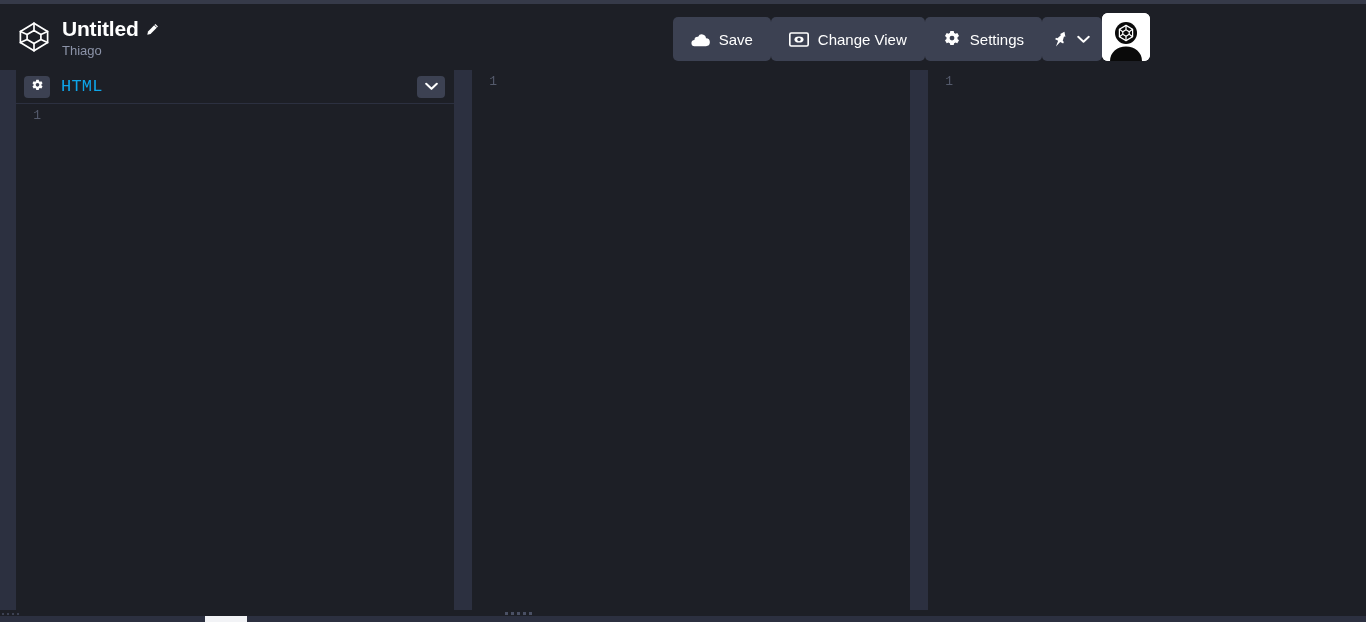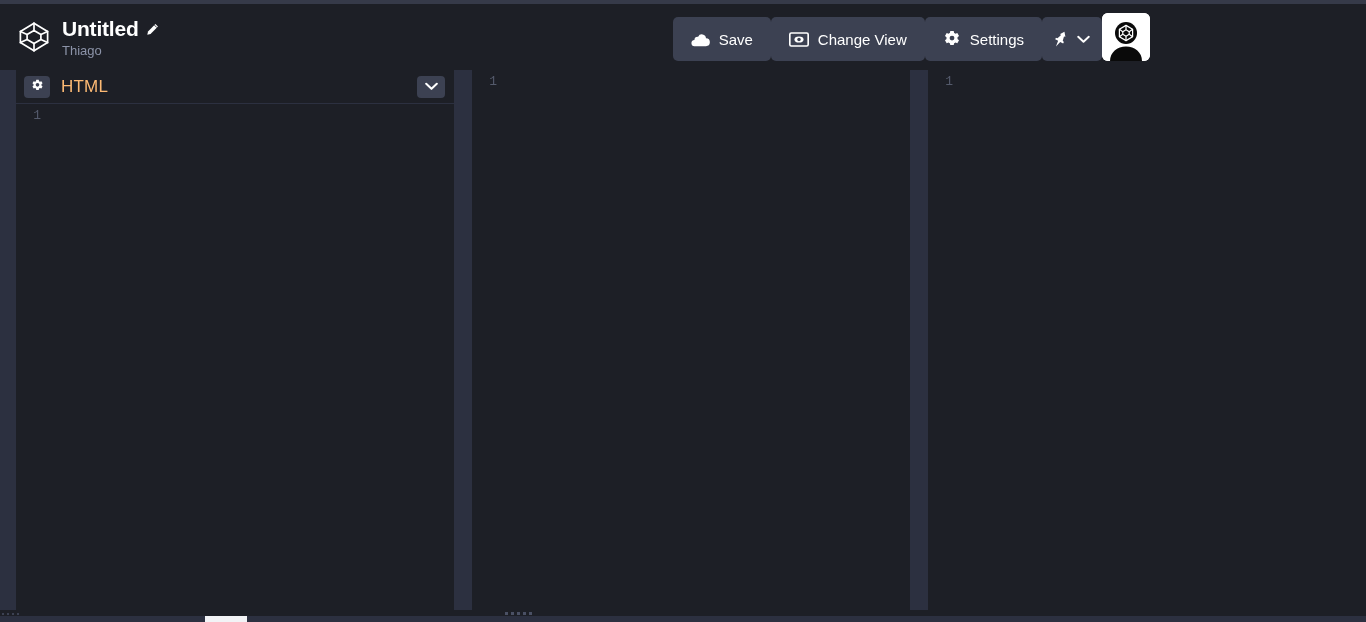--- a/index.html
+++ b/index.html
@@ -183,23 +183,23 @@
     display: inline-flex;
     align-items: center;
     justify-content: center;
     cursor: pointer;
     flex: 0 0 26px;
   }
 
   .pane-label {
     margin-left: 11px;
     font-size: 17px;
-    color: #fdba74;
+    color: #0ea5e9;
     letter-spacing: 0.2px;
-    font-family: Liberation Sans, sans-serif;
+    font-family: Liberation Mono, monospace;
   }
 
   .pane-header-spacer { flex: 1 1 auto; }
 
   .pane-collapse-btn {
     width: 28px;
     height: 22px;
     border-radius: 4px;
     background: #3c4152;
     border: none;

